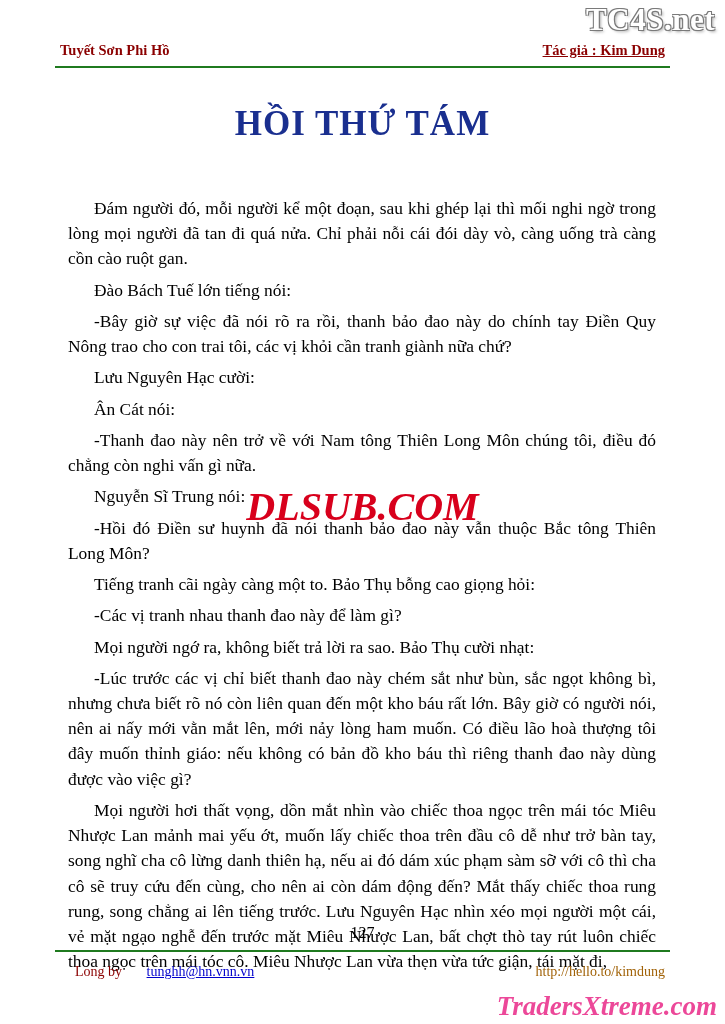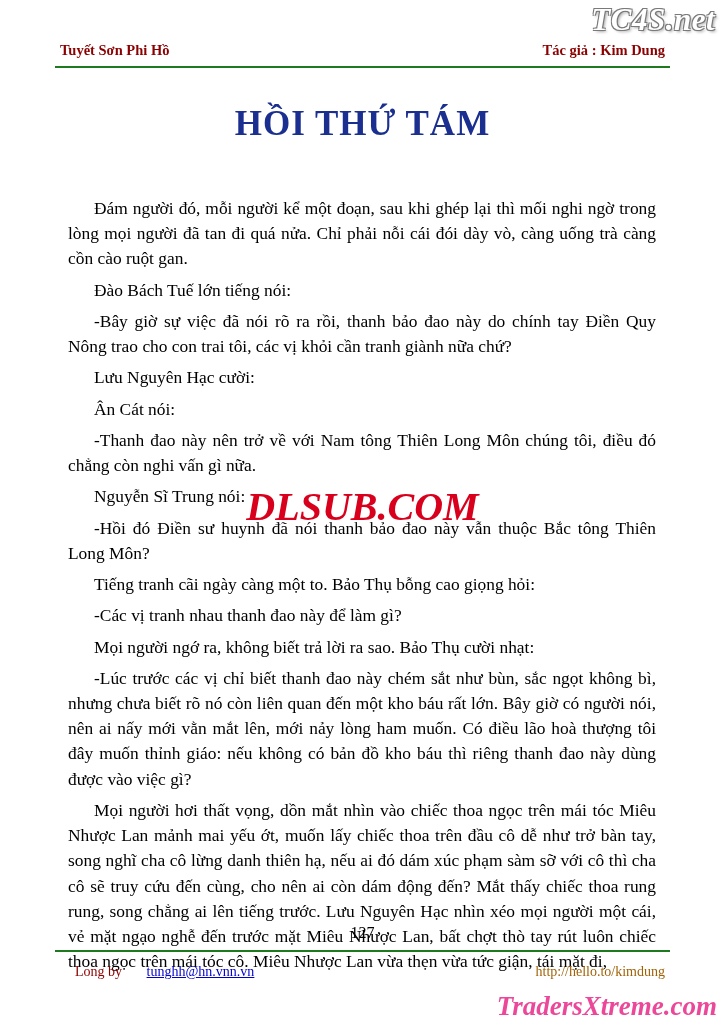--- a/index.html
+++ b/index.html
@@ -16,21 +16,20 @@
   }
 
   
   .wm-top {
     position: absolute;
     top: 2px;
     right: 10px;
     font-family: "Liberation Serif", serif;
     font-size: 31px;
     font-weight: bold;
-    font-style: italic;
     color: #ffffff;
     text-shadow:
       -1px -1px 0 #7a7a7a,
       1px -1px 0 #7a7a7a,
       -1px  1px 0 #7a7a7a,
       1px  1px 0 #7a7a7a,
       2px 2px 3px rgba(0,0,0,0.35);
     letter-spacing: 0.5px;
     z-index: 6;
   }
@@ -42,21 +41,21 @@
     left: 60px;
     right: 60px;
     display: flex;
     justify-content: space-between;
     align-items: flex-end;
     font-size: 14.5px;
     font-weight: bold;
     color: #8b0000;
     font-family: "Liberation Serif", serif;
   }
-  .header .right { color: #8b0000; }
+  .header .right { color: #8b0000; text-decoration: underline; }
 
   .rule-top {
     position: absolute;
     top: 66px;
     left: 55px;
     right: 55px;
     height: 2px;
     background: #1f7a1f;
   }
 

